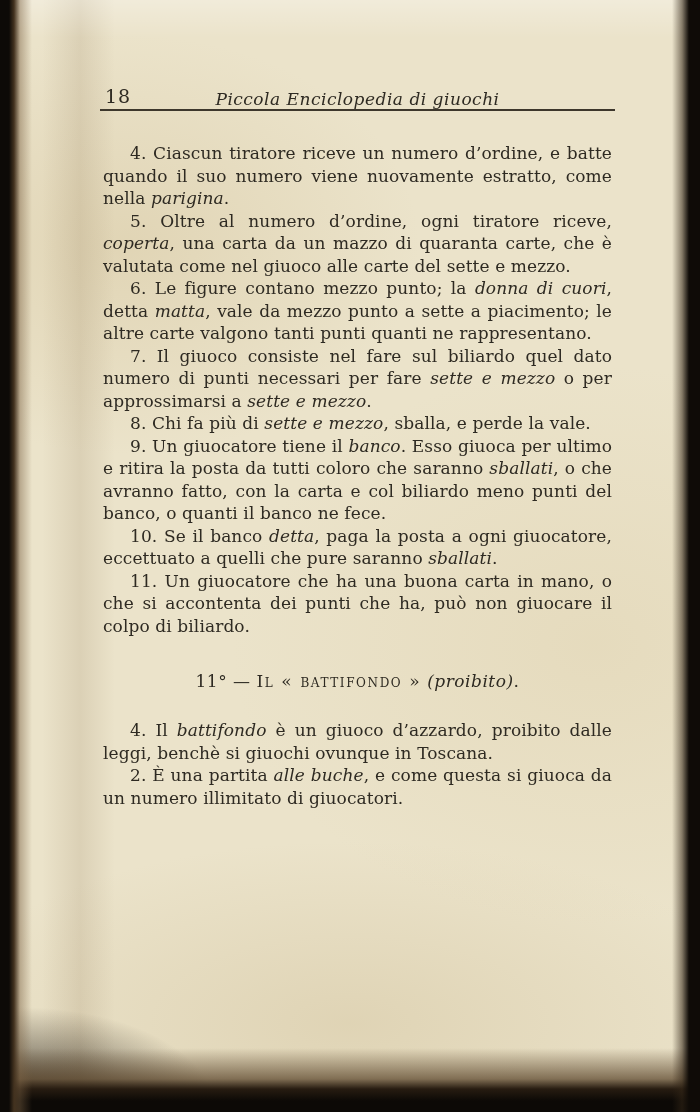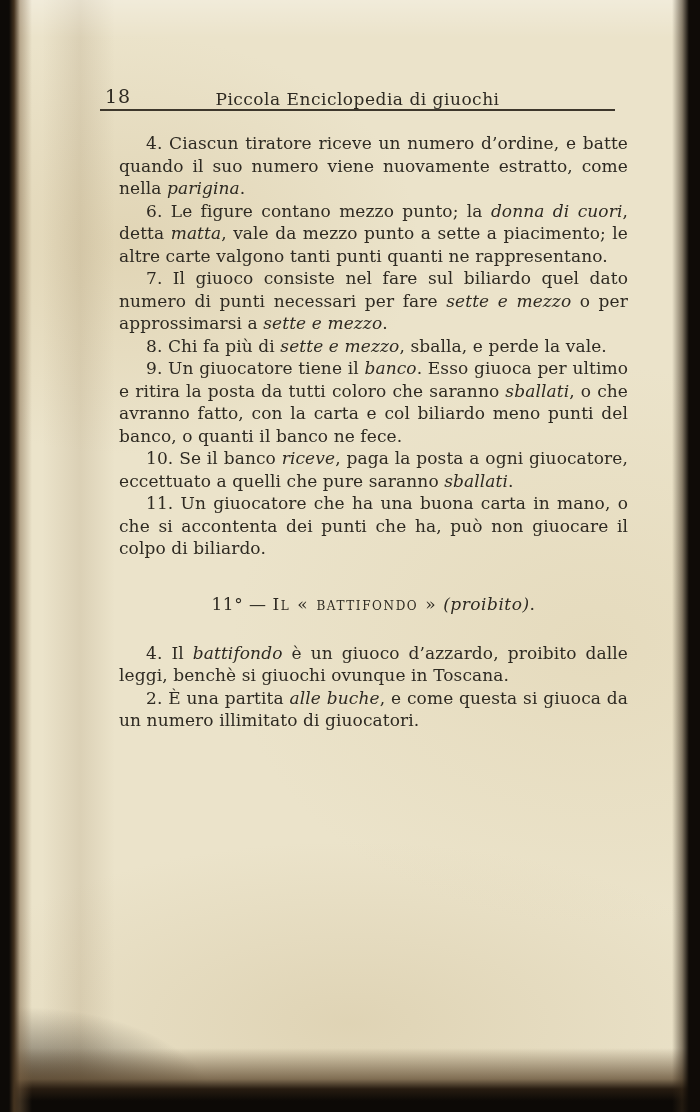--- a/index.html
+++ b/index.html
@@ -56,39 +56,39 @@
     top: 1px;
     font-size: 19px;
     letter-spacing: 1px;
   }
   .running-title {
     position: absolute;
     left: 0;
     right: 0;
     top: 5px;
     text-align: center;
+    font-style: italic;
     font-size: 17px;
     letter-spacing: 0.5px;
   }
   .header-rule {
     position: absolute;
     left: -3px;
     right: -3px;
     top: 25px;
     height: 2px;
     background: var(--rule);
   }
 
   
   .text-col {
     position: absolute;
     left: 103px;
-    top: 132px;
+    top: 142px;
     width: 509px;
-    margin-left: 16px;
   }
   .para {
     margin: 0;
     font-size: 17px;
     line-height: 22.5px;
     text-align: justify;
     text-indent: 27px;
     letter-spacing: 0.1px;
   }
   .it { font-style: italic; }
@@ -108,22 +108,23 @@
 <div class="scan-bg"></div>
 
 <header class="page-header">
   <span class="page-number">18</span>
   <span class="running-title">Piccola Enciclopedia di giuochi</span>
   <div class="header-rule"></div>
 </header>
 
 <main class="text-col">
     <p class="para"><span>4. Ciascun tiratore riceve un numero d’ordine, e batte quando il suo numero viene nuovamente estratto, come nella </span><span class="it">parigina</span><span>.</span></p>
+    <p class="para"><span>5. Oltre al numero d’ordine, ogni tiratore riceve, </span><span class="it">coperta</span><span>, una carta da un mazzo di quaranta carte, che è valutata come nel giuoco alle carte del sette e mezzo.</span></p>
     <p class="para"><span>6. Le figure contano mezzo punto; la </span><span class="it">donna di cuori</span><span>, detta </span><span class="it">matta</span><span>, vale da mezzo punto a sette a piacimento; le altre carte valgono tanti punti quanti ne rappresentano.</span></p>
     <p class="para"><span>7. Il giuoco consiste nel fare sul biliardo quel dato numero di punti necessari per fare </span><span class="it">sette e mezzo</span><span> o per approssimarsi a </span><span class="it">sette e mezzo</span><span>.</span></p>
     <p class="para"><span>8. Chi fa più di </span><span class="it">sette e mezzo</span><span>, sballa, e perde la vale.</span></p>
     <p class="para"><span>9. Un giuocatore tiene il </span><span class="it">banco</span><span>. Esso giuoca per ultimo e ritira la posta da tutti coloro che saranno </span><span class="it">sballati</span><span>, o che avranno fatto, con la carta e col biliardo meno punti del banco, o quanti il banco ne fece.</span></p>
-    <p class="para"><span>10. Se il banco </span><span class="it">riceve</span><span>, paga la posta a ogni giuocatore, eccettuato a quelli che pure saranno </span><span class="it">sballati</span><span>.</span></p>
+    <p class="para"><span>10. Se il banco </span><span class="it">detta</span><span>, paga la posta a ogni giuocatore, eccettuato a quelli che pure saranno </span><span class="it">sballati</span><span>.</span></p>
     <p class="para"><span>11. Un giuocatore che ha una buona carta in mano, o che si accontenta dei punti che ha, può non giuocare il colpo di biliardo.</span></p>
     <h2 class="heading"><span>11° — </span><span class="sc">Il « battifondo »</span><span> </span><span class="it">(proibito)</span><span>.</span></h2>
     <p class="para"><span>4. Il </span><span class="it">battifondo</span><span> è un giuoco d’azzardo, proibito dalle leggi, benchè si giuochi ovunque in Toscana.</span></p>
     <p class="para"><span>2. È una partita </span><span class="it">alle buche</span><span>, e come questa si giuoca da un numero illimitato di giuocatori.</span></p>
   </main>
 
 </body></html>

